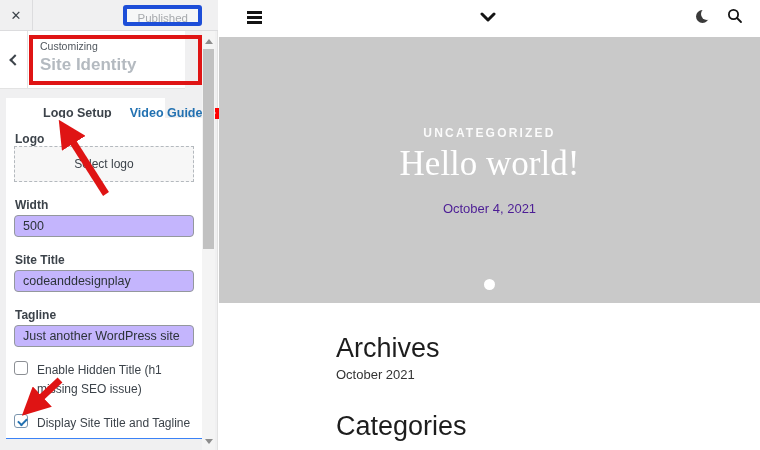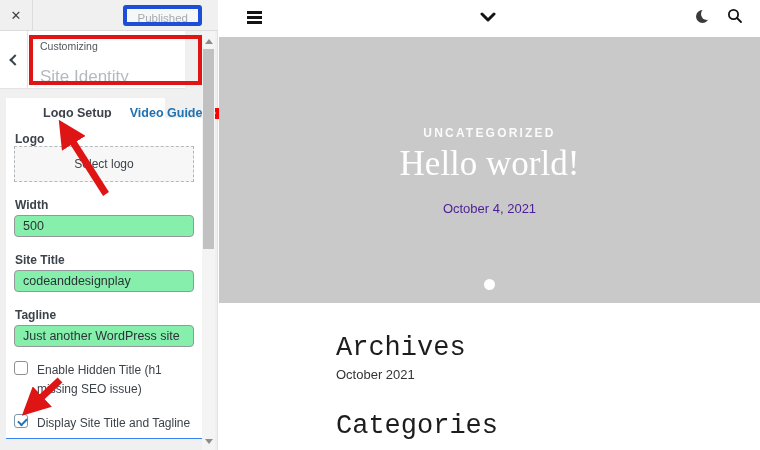--- a/index.html
+++ b/index.html
@@ -21,42 +21,42 @@
     color:#a7aaad; font-size:11.5px; line-height:19px; }
 
   .panel-header { position:absolute; left:0; top:31px; width:185px; height:58px;
     background:#fff; border-bottom:1px solid #e3e3e3; }
   .back-btn { position:absolute; left:0; top:0; width:28px; height:58px;
     border-right:1px solid #e3e3e3; cursor:pointer; }
   .back-chevron { position:absolute; left:11px; top:25px; width:8px; height:8px;
     border-left:2px solid #3c434a; border-bottom:2px solid #3c434a; transform:rotate(45deg); }
   .header-text { position:absolute; left:40px; top:9px; }
   .eyebrow { font-size:10.5px; color:#50575e; }
-  .panel-title { font-size:17px; color:#b4bac0; margin-top:15px; font-weight:400; }
+  .panel-title { font-size:17px; color:#b4bac0; margin-top:3px; font-weight:700; }
 
   .tabbox { position:absolute; left:6px; top:98px; width:159px; height:30px;
     background:#fff; display:flex; align-items:center; }
   .tab { font-size:12.5px; font-weight:700; padding:0 9px; cursor:pointer; white-space:nowrap; }
   .tab-active { color:#3c434a;padding-left:37px; }
   .tab-link { color:#2271b1; display:flex; align-items:center; gap:4px; }
   .tab-divider { width:1px; height:15px; background:#dcdcde; }
   .yt-icon { width:16px; height:11px; background:#f00; border-radius:2px;
     display:inline-flex; align-items:center; justify-content:center; }
   .yt-icon::after { content:""; width:0; height:0; border-left:4px solid #fff;
     border-top:3px solid transparent; border-bottom:3px solid transparent; }
 
   .card { position:absolute; left:6px; top:118px; width:197px; height:321px;
     background:#fff; border-bottom:1px solid #3b82f6; }
   .field-label { position:absolute; left:9px; font-size:12px; font-weight:700; color:#3c434a; }
   .select-logo-box { position:absolute; left:8px; top:28px; width:180px; height:36px;
     background:#f7f7f7; border:1px dashed #b4b9be; display:flex; align-items:center;
     justify-content:center; font-size:12px; color:#3c434a; cursor:pointer; }
   .txt-input { position:absolute; left:8px; width:180px; height:22px;
     border:1px solid #94989d; border-radius:4px; padding:0 8px; font-size:12.5px;
-    color:#2c3338; background:#86efac; font-family:"Liberation Sans", sans-serif; }
+    color:#2c3338; background:#c4b5fd; font-family:"Liberation Sans", sans-serif; }
   .chk-row { position:absolute; left:8px; display:flex; align-items:flex-start; gap:9px; }
   .chk { width:14px; height:14px; border:1px solid #8c8f94; border-radius:3px;
     background:#fff; flex:0 0 auto; position:relative; cursor:pointer; }
   .chk.checked { border-color:#7b95ad; }
   .chk.checked::after { content:""; position:absolute; left:2.5px; top:3px; width:7px; height:4px;
     border-left:2px solid #2271b1; border-bottom:2px solid #2271b1; transform:rotate(-45deg); }
   .chk-label { font-size:12px; color:#3c434a; line-height:1.55; max-width:158px; }
 
   .scrollbar { position:absolute; right:2px; top:31px; width:13px; height:419px; background:#f4f4f4; }
   .sb-up, .sb-down { position:absolute; left:3px; width:0; height:0; }
@@ -83,21 +83,21 @@
     text-align:center; color:#fff; }
   .hero-cat { position:absolute; top:89px; width:100%; font-size:12px; font-weight:700;
     letter-spacing:2.2px; color:#fbfbfb; }
   .hero-title { position:absolute; top:107px; width:100%; font-size:35px; font-weight:400;
     font-family:"Liberation Serif", serif; color:#fff; }
   .hero-date { position:absolute; top:164px; width:100%; font-size:13px; color:#4c1d95; }
   .hero-dot { position:absolute; left:50%; bottom:13px; width:11px; height:11px;
     margin-left:-5.5px; border-radius:50%; background:#fff; cursor:pointer; }
 
   .widget-heading { position:absolute; left:117px; font-size:27px; font-weight:400;
-    font-family:Liberation Mono, monospace; color:#1d1d1d; }
+    font-family:Liberation Sans, sans-serif; color:#1d1d1d; }
   .widget-item { position:absolute; left:117px; font-size:13px; color:#333; cursor:pointer; }
 
   
   .anno-rect { position:absolute; left:29px; top:35px; width:173px; height:50px;
     border:4px solid #df1414; z-index:40; pointer-events:none; }
   .anno-svg { position:absolute; z-index:41; pointer-events:none; }
 </style>
 </head>
 <body>
 

